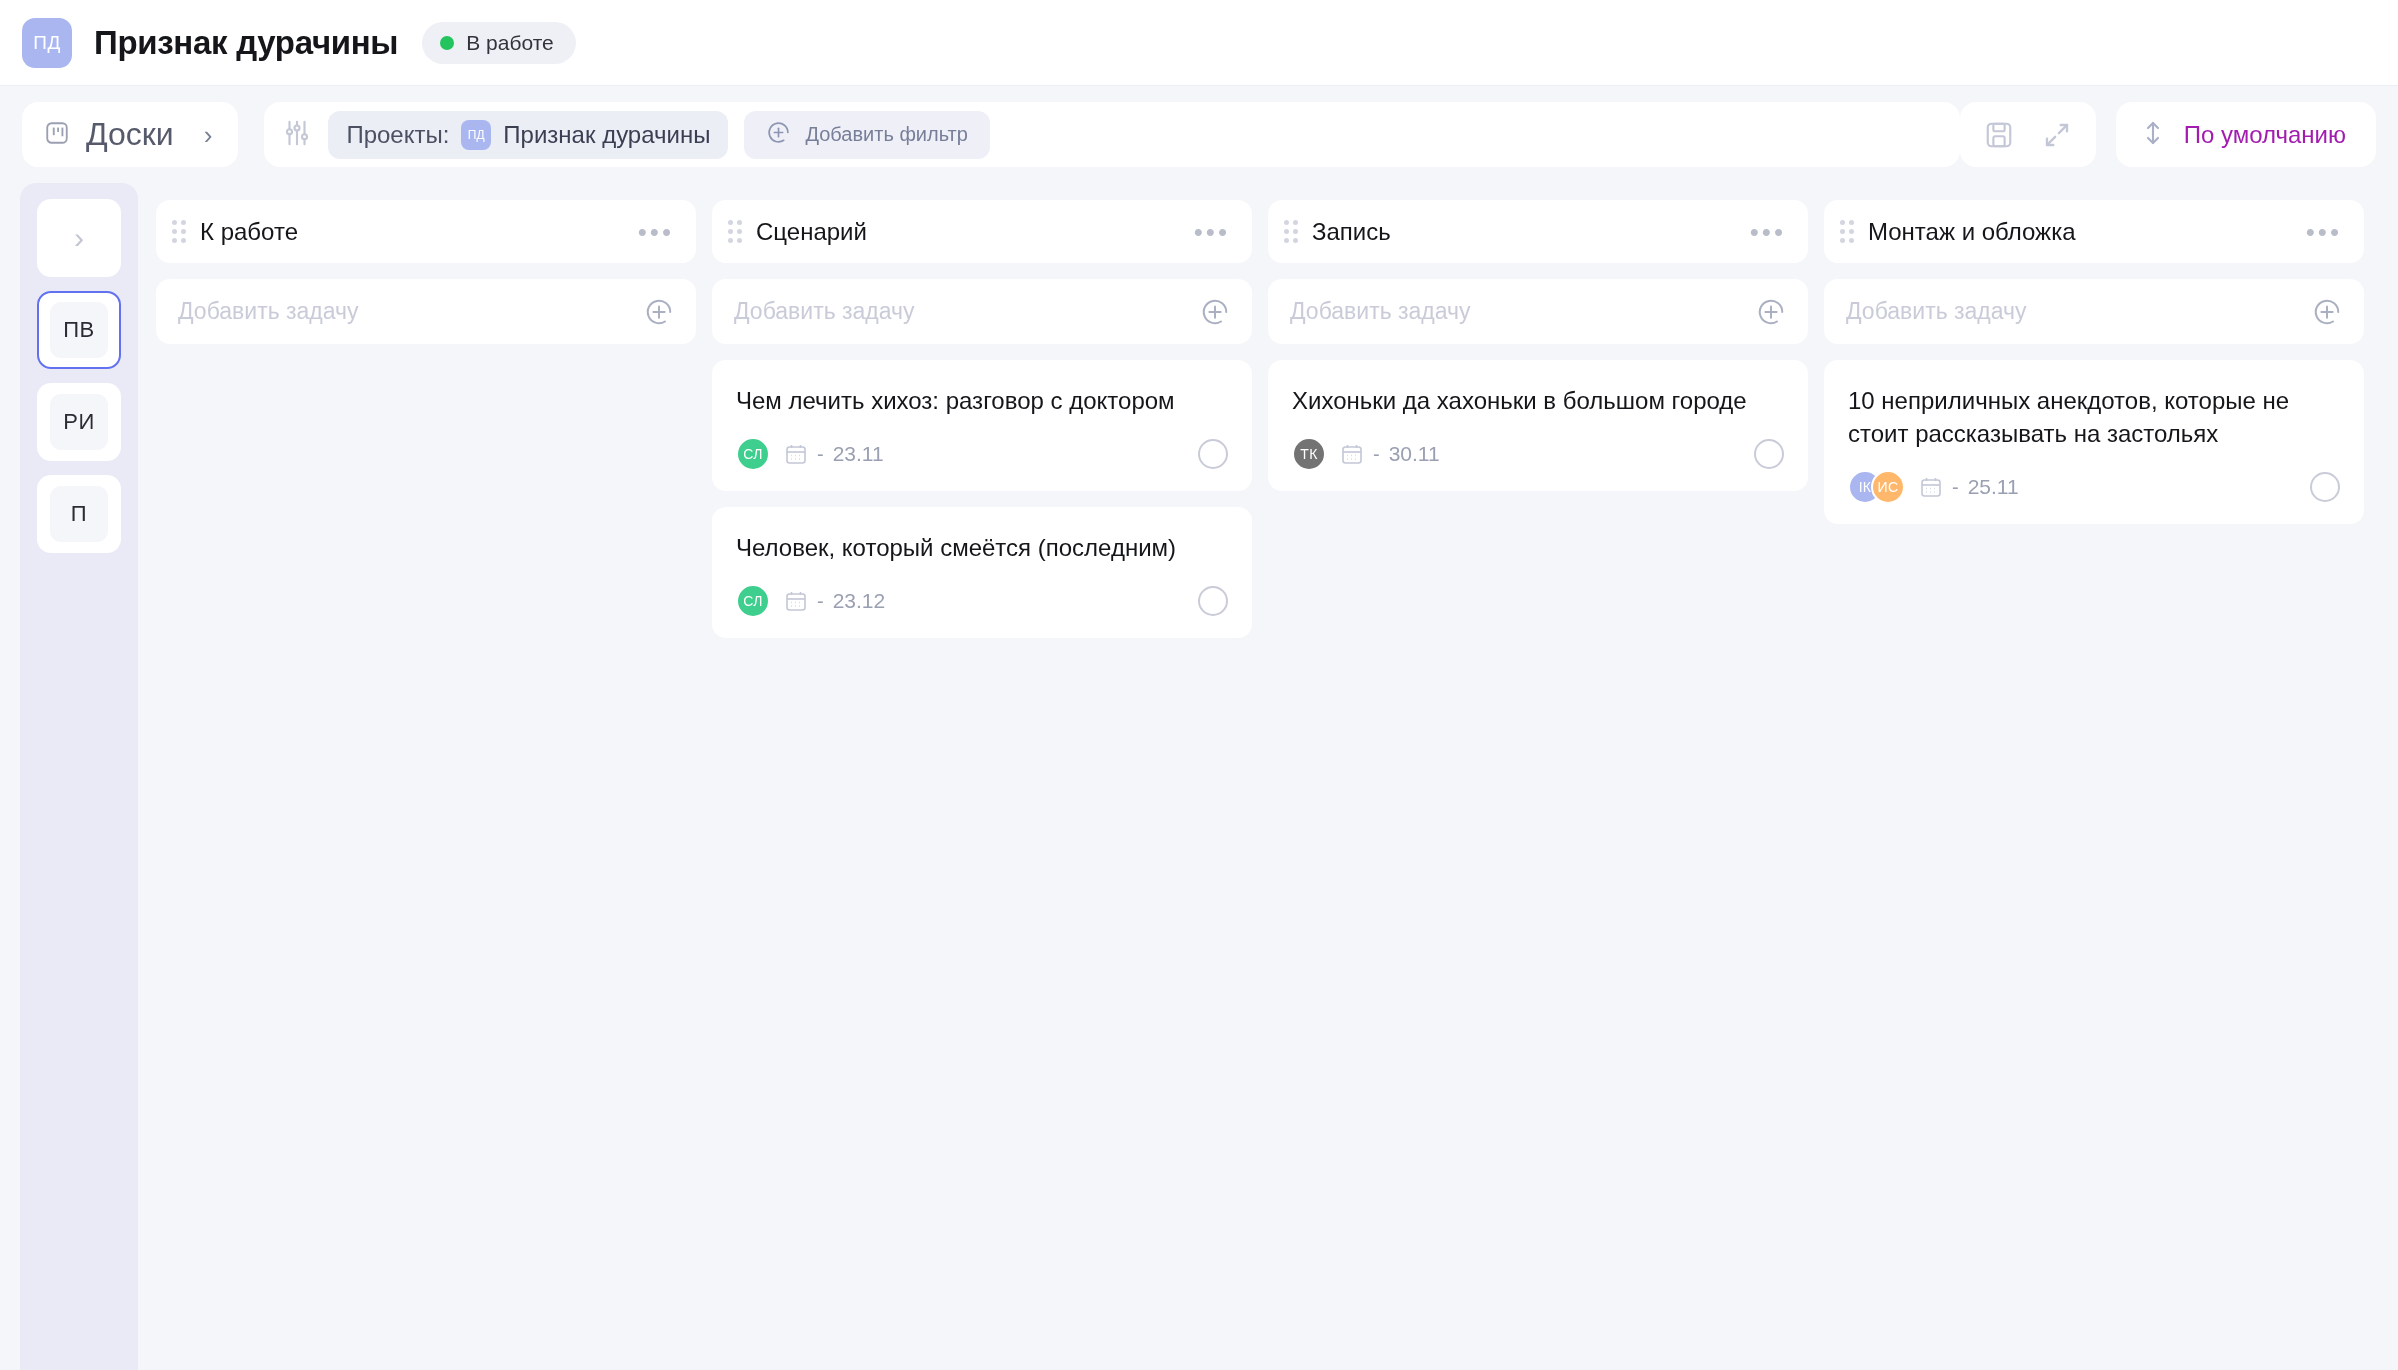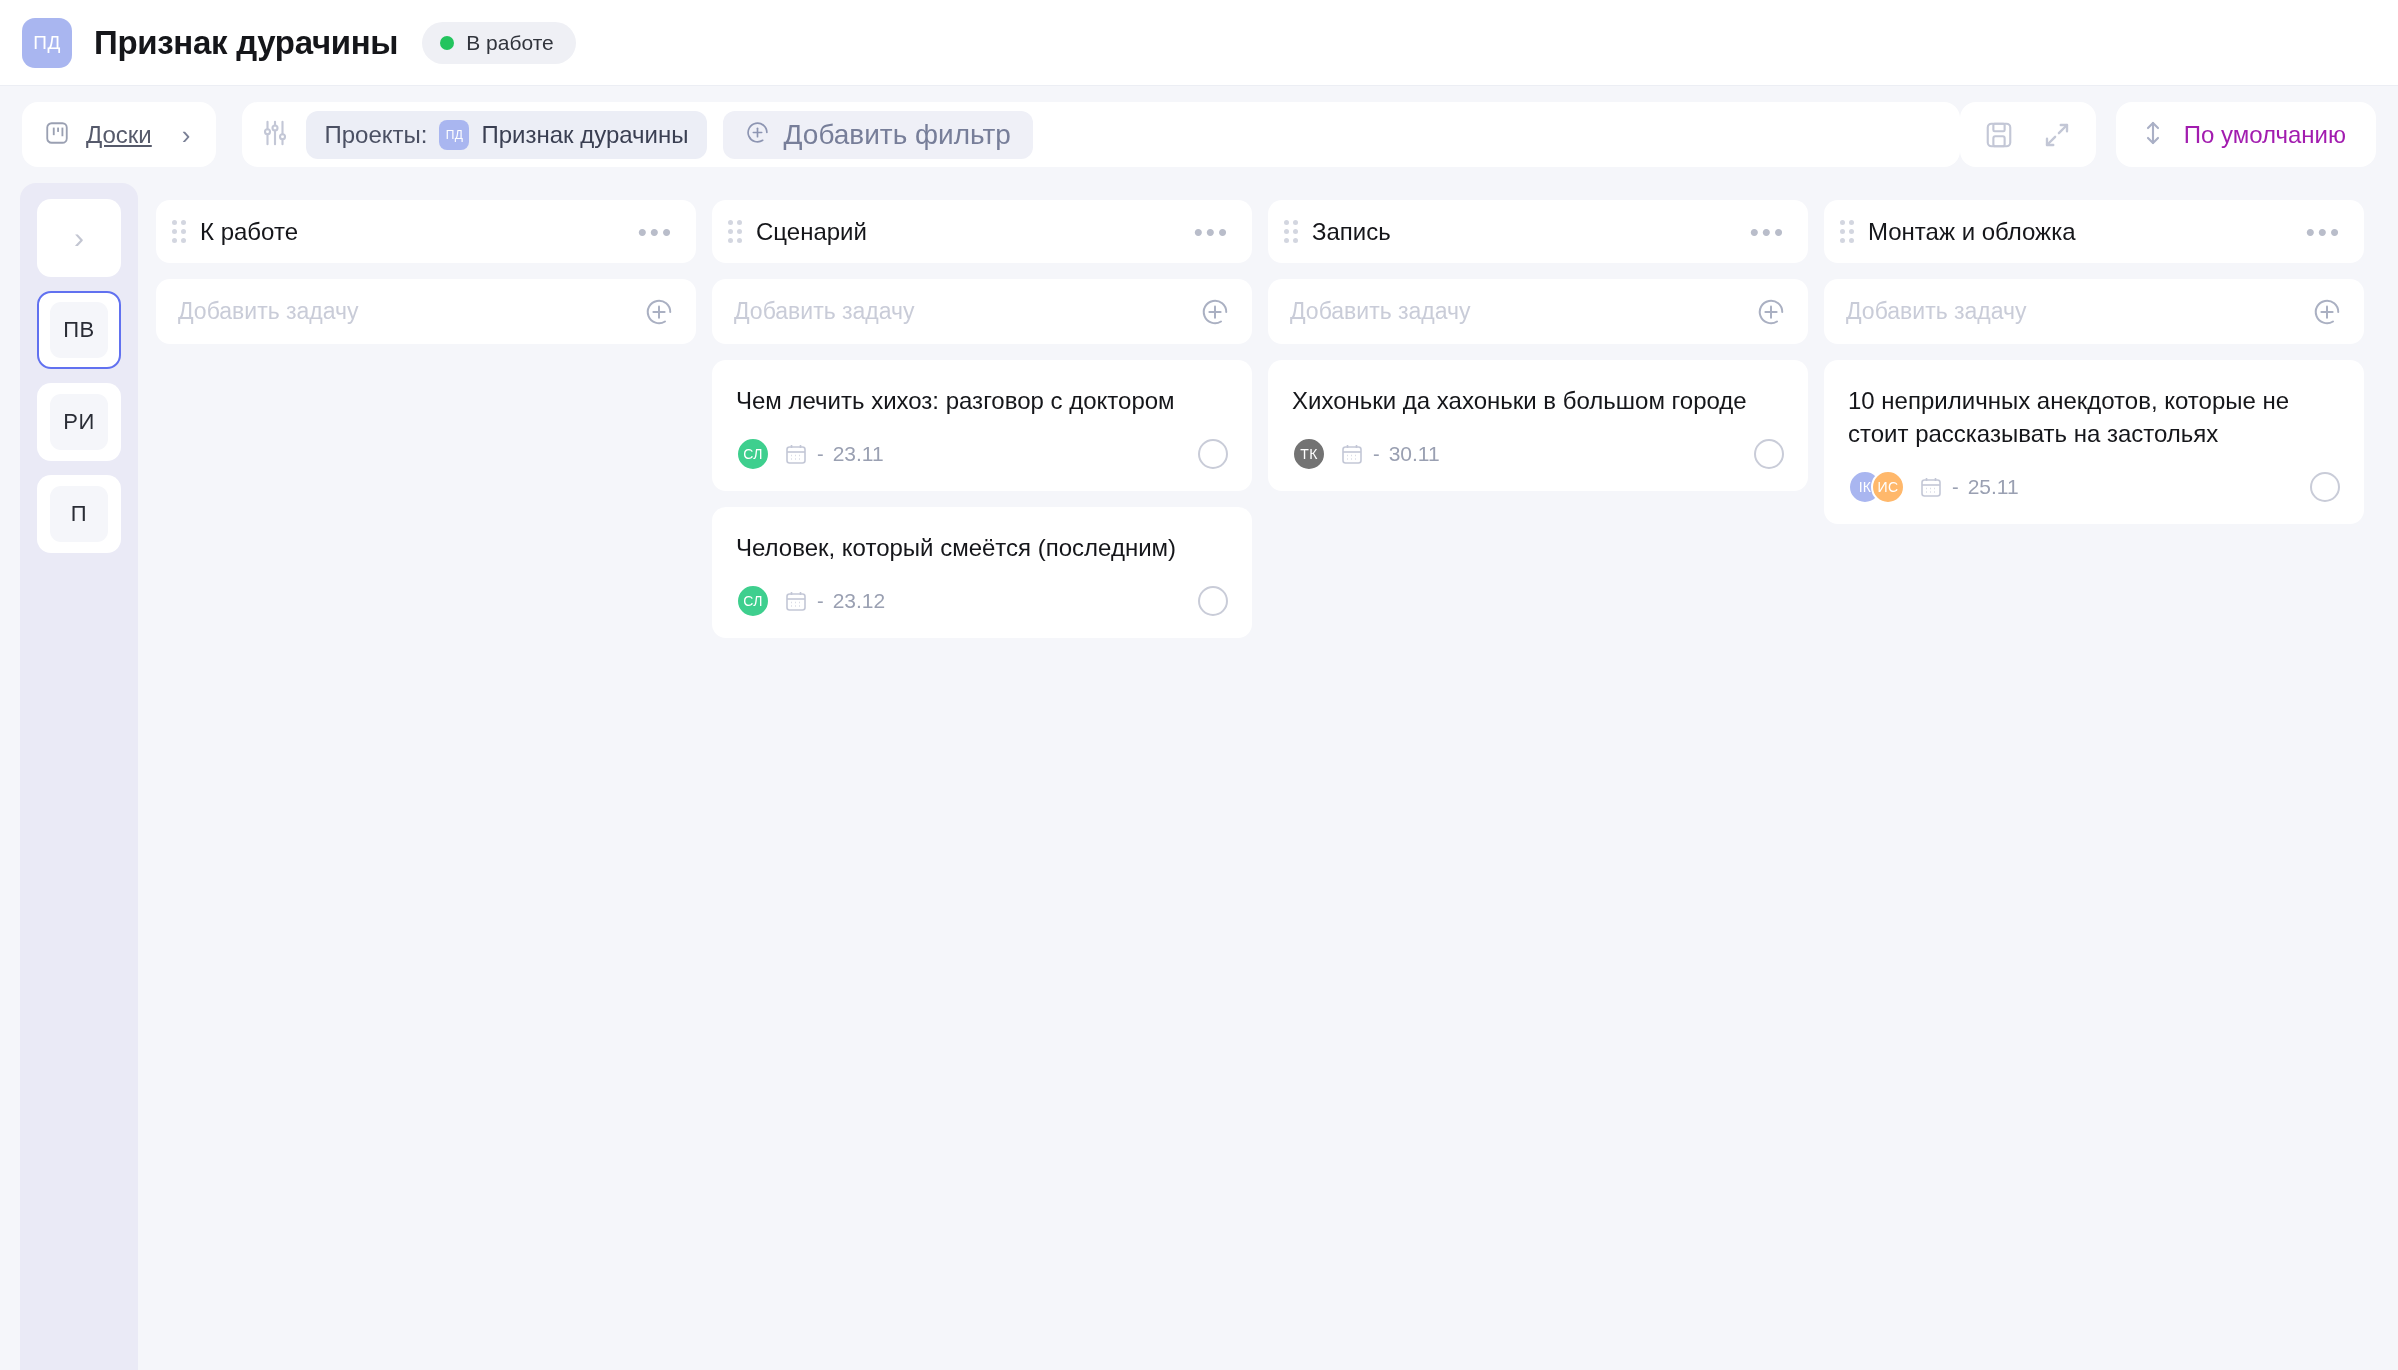--- a/index.html
+++ b/index.html
@@ -58,21 +58,21 @@
     background: #f5f6fa;
     display: flex; align-items: center;
   }
   .tb-card {
     background: #ffffff; border-radius: 16px;
     height: 65px; display: flex; align-items: center;
   }
   .boards-btn {
     margin-left: 22px; padding: 0 26px 0 22px; gap: 16px; cursor: pointer;
   }
-  .boards-label { font-size: 24px; color: #565a6b; white-space: nowrap; text-decoration: underline; }
+  .boards-label { font-size: 32px; color: #565a6b; white-space: nowrap; }
   .chev { color: #7a8096; font-size: 26px; line-height: 1; margin-left: 14px; }
 
   .filter-card {
     margin-left: 26px; padding: 0 18px 0 18px; gap: 16px; flex: 1 1 auto;
     min-width: 0;
   }
   .filter-chip {
     height: 48px; display: flex; align-items: center; gap: 12px;
     background: #eceef6; border-radius: 12px; padding: 0 18px;
     cursor: pointer;
@@ -82,21 +82,21 @@
     width: 30px; height: 30px; border-radius: 8px; background: #a9b6f0;
     color: #fff; font-size: 12px; display: flex; align-items: center;
     justify-content: center; flex: none; letter-spacing: .3px;
   }
   .chip-value { font-size: 24px; color: #3a3f52; white-space: nowrap; }
   .addfilter-chip {
     height: 48px; display: flex; align-items: center; gap: 14px;
     background: #eff0f7; border-radius: 12px; padding: 0 22px;
     cursor: pointer;
   }
-  .addfilter-label { font-size: 28px; color: #777e99; white-space: nowrap; }
+  .addfilter-label { font-size: 20px; color: #777e99; white-space: nowrap; }
 
   .tb-right { margin-left: auto; display: flex; align-items: center; }
   .icon-card {
     padding: 0 24px; gap: 28px; margin-right: 20px;
   }
   .icon-btn { cursor: pointer; display: flex; align-items: center; justify-content: center; }
   .sort-card { padding: 0 30px 0 26px; gap: 20px; margin-right: 22px; cursor: pointer; }
   .sort-label { font-size: 24px; color: #a21caf; white-space: nowrap; }
 
   

